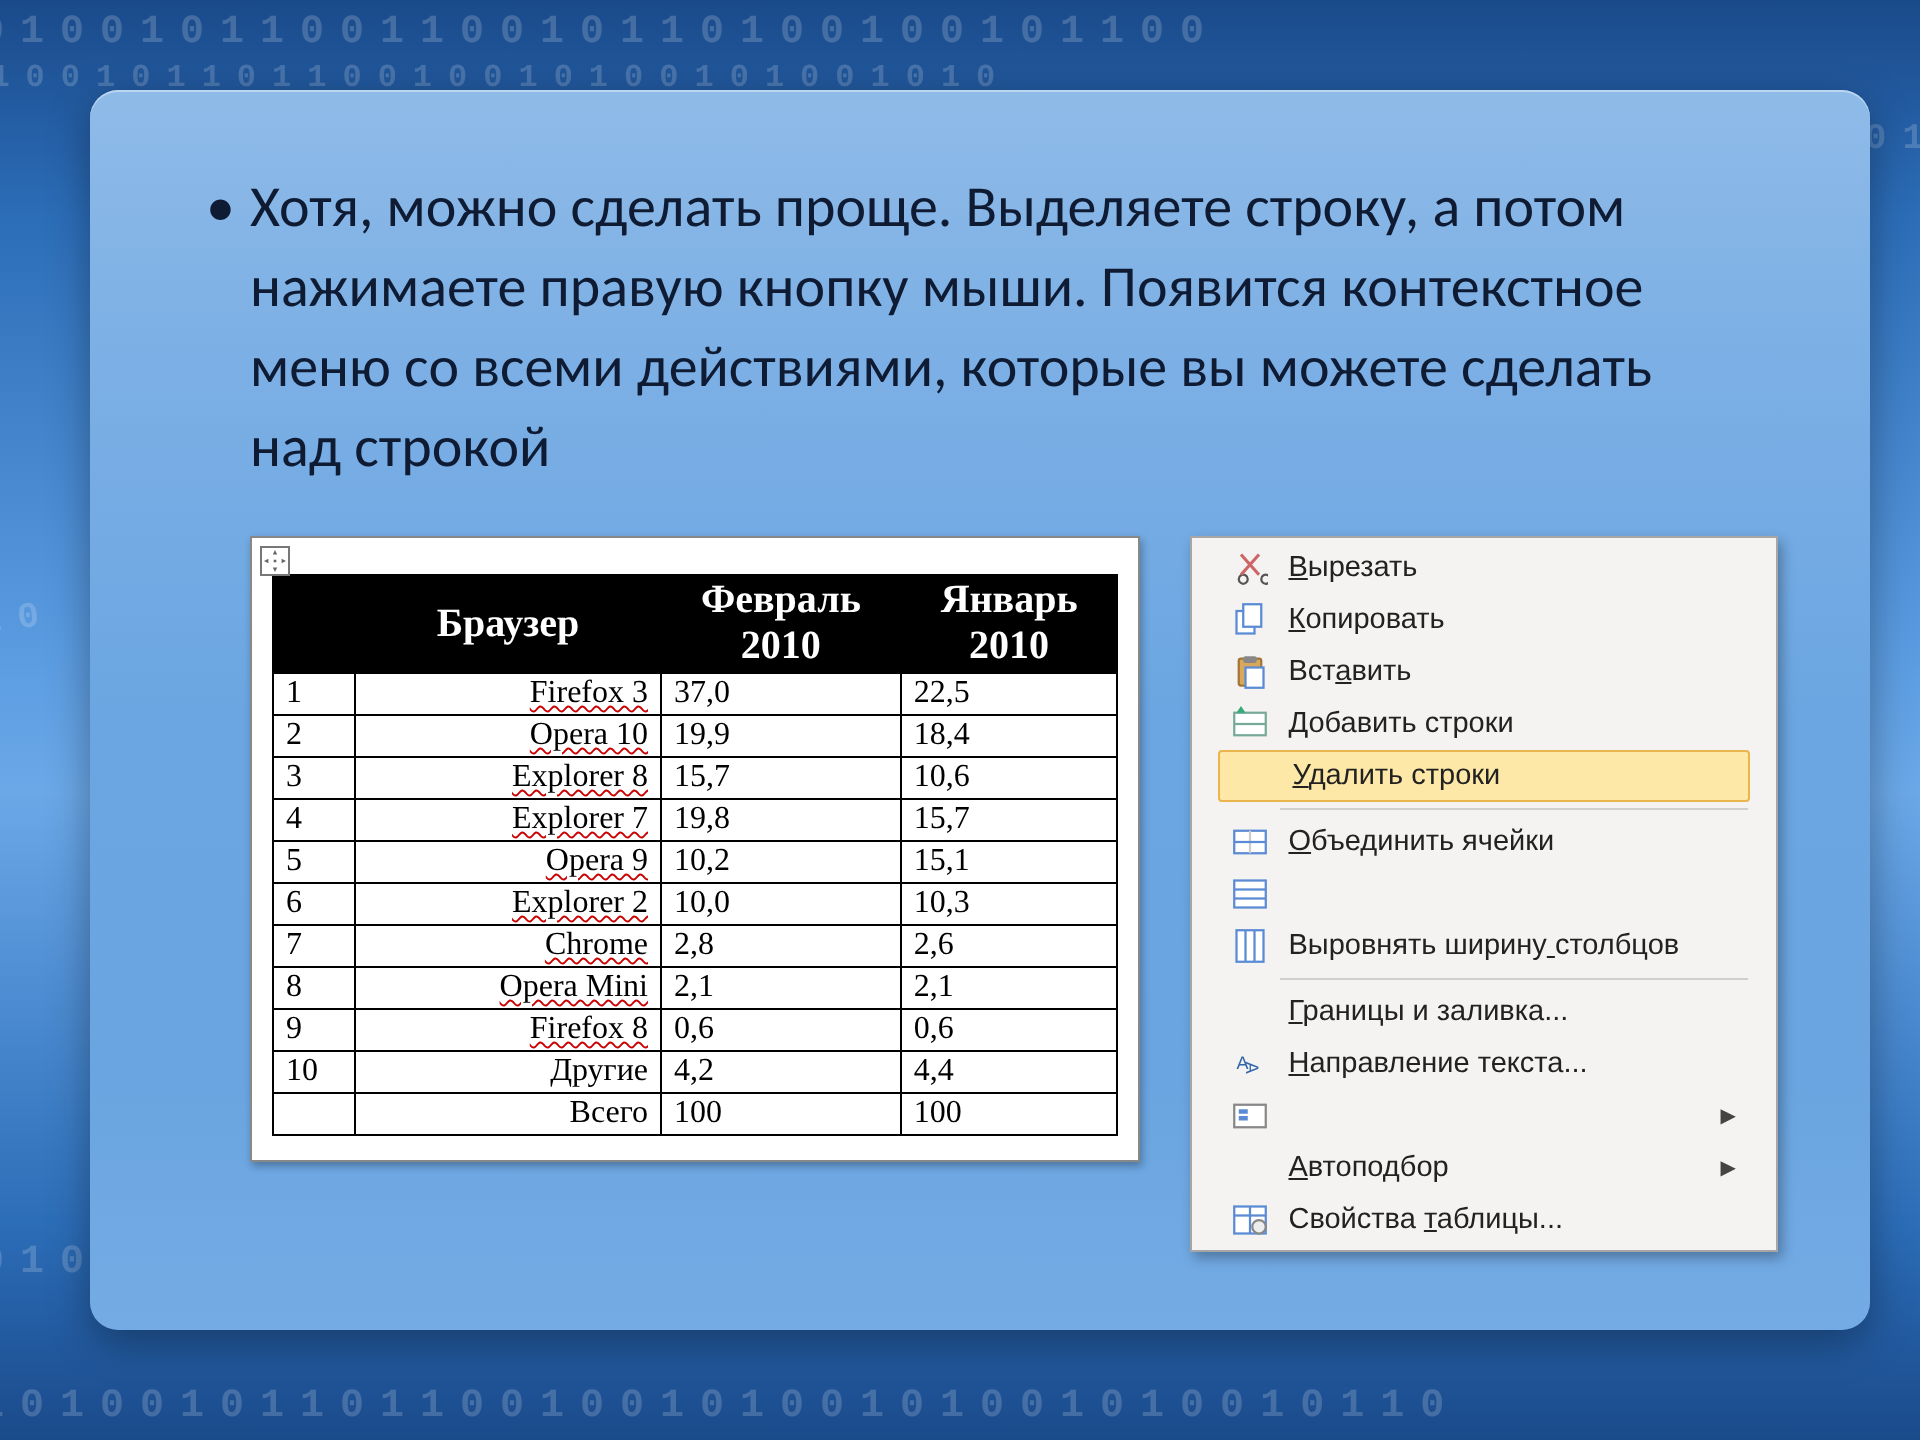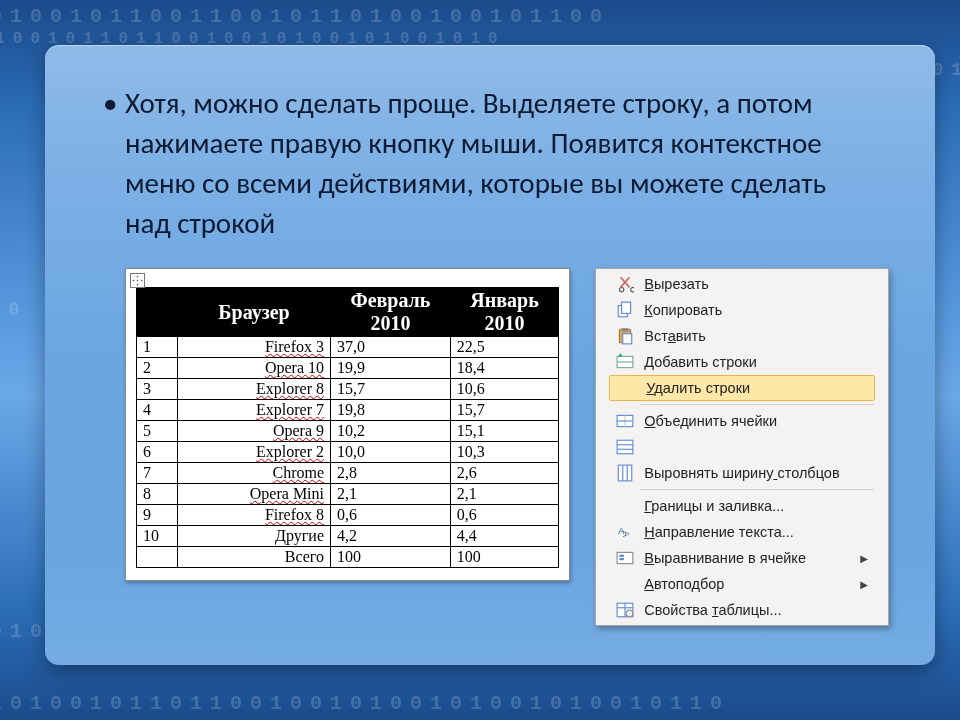--- a/index.html
+++ b/index.html
@@ -247,21 +247,20 @@
           <span class="ctx-label"><span class="u">Н</span>аправление текста...</span>
         </div>
         <div class="ctx-item">
           <span class="ctx-icon ico">
             <svg viewBox="0 0 16 16">
               <rect x="1" y="3" width="14" height="10" fill="#fff" stroke="#888"></rect>
               <rect x="3" y="5" width="4" height="2" fill="#5b8bd4"></rect>
               <rect x="3" y="8" width="4" height="2" fill="#5b8bd4"></rect>
             </svg>
           </span>
-          <span class="ctx-label"><span class="u">В</span>ыравнивание в ячейке</span>
           <span class="ctx-arrow">▶</span>
         </div>
         <div class="ctx-item">
           <span class="ctx-icon ico"></span>
           <span class="ctx-label"><span class="u">А</span>втоподбор</span>
           <span class="ctx-arrow">▶</span>
         </div>
         <div class="ctx-item">
           <span class="ctx-icon ico">
             <svg viewBox="0 0 16 16">

